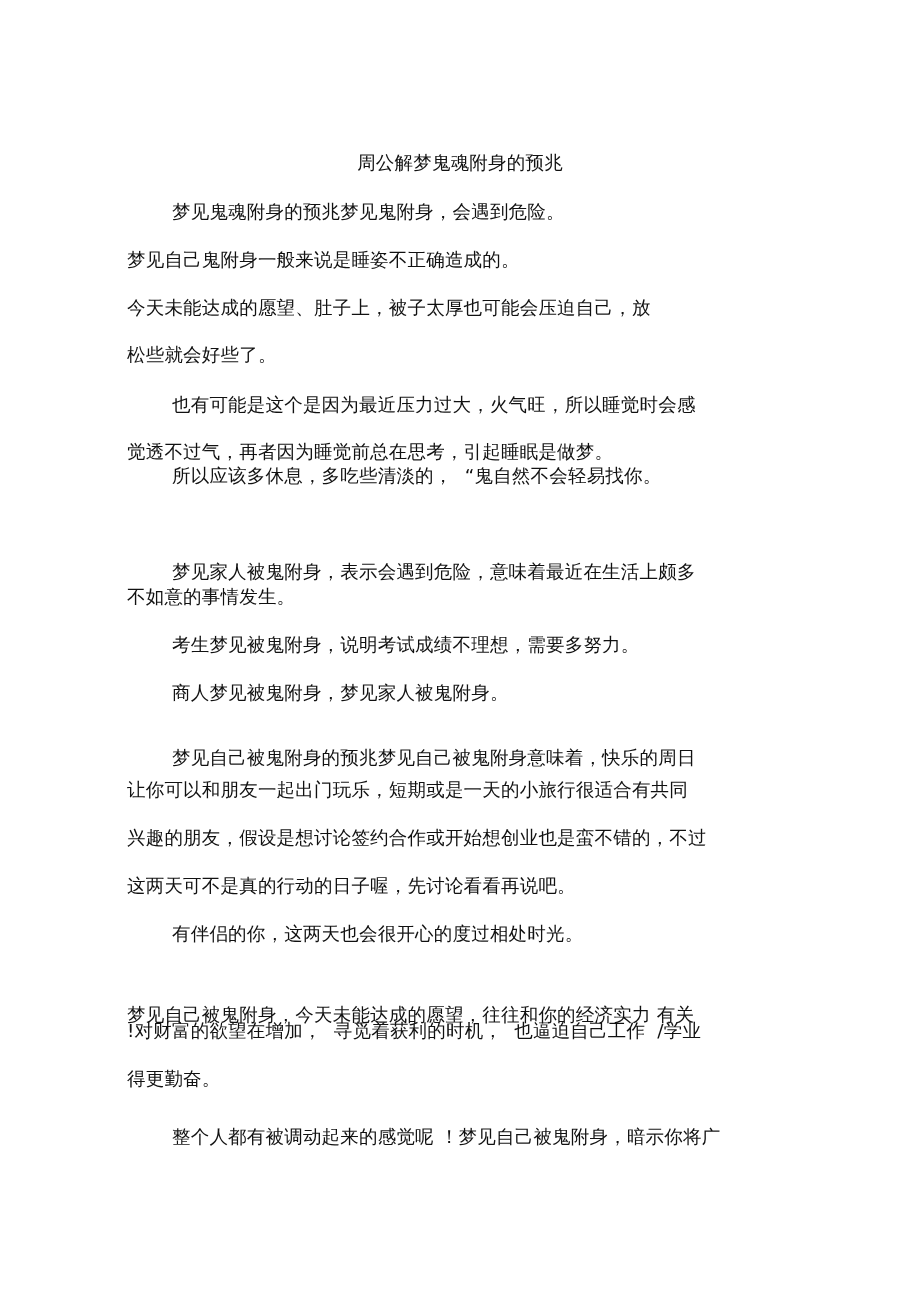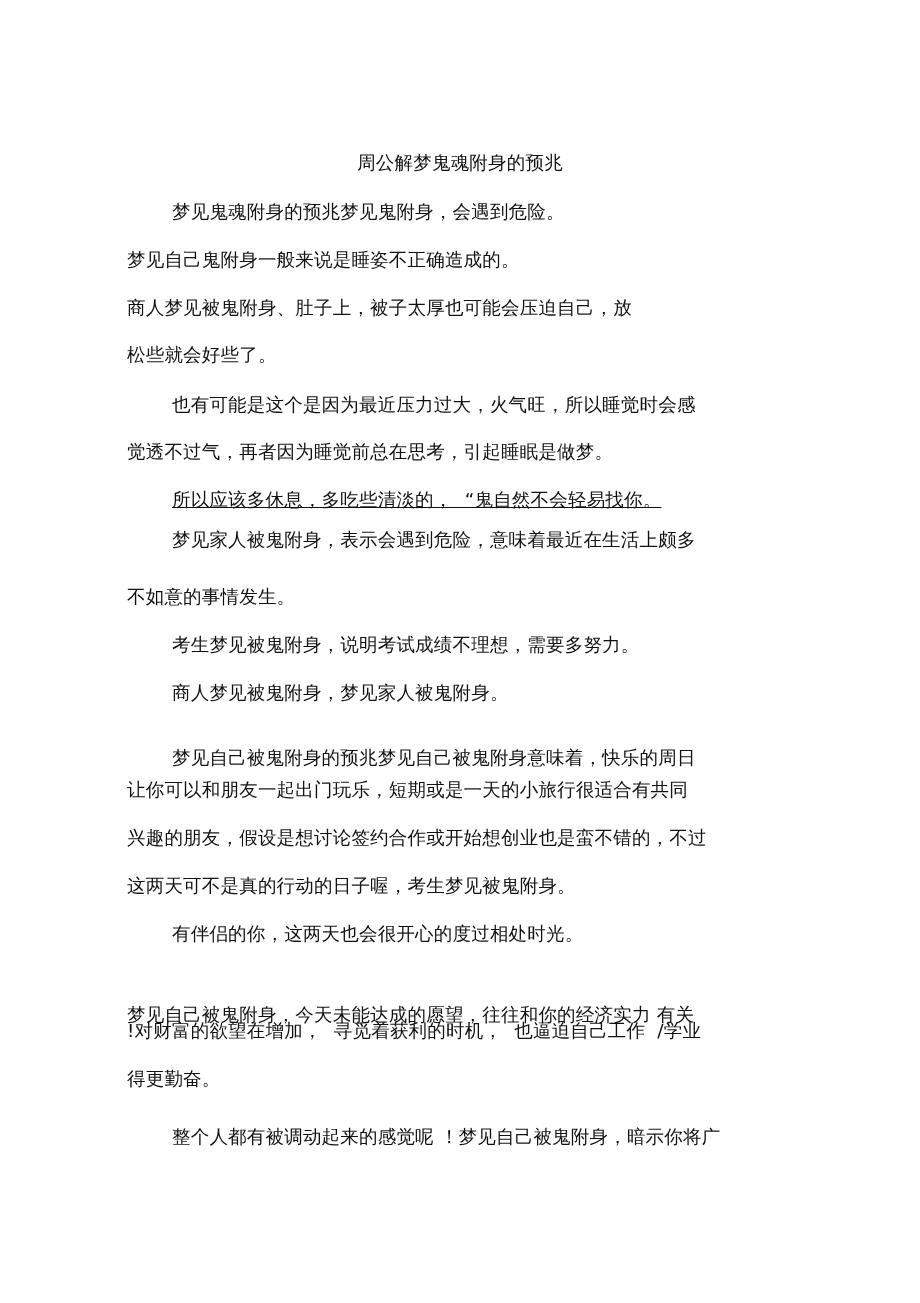--- a/index.html
+++ b/index.html
@@ -11,31 +11,31 @@
   .noind { left: 127px; }
 </style>
 </head>
 <body>
 
 <div>
   <div class="line title" style="top:151px;font-family:Liberation Serif, serif;">周公解梦鬼魂附身的预兆</div>
 
   <div class="line ind" style="top:200px;">梦见鬼魂附身的预兆梦见鬼附身，会遇到危险。</div>
   <div class="line noind" style="top:248px;">梦见自己鬼附身一般来说是睡姿不正确造成的。</div>
-  <div class="line noind" style="top:296px;">商人梦见被鬼附身、肚子上，被子太厚也可能会压迫自己，放</div>
+  <div class="line noind" style="top:296px;">今天未能达成的愿望、肚子上，被子太厚也可能会压迫自己，放</div>
   <div class="line noind" style="top:343px;">松些就会好些了。</div>
   <div class="line ind" style="top:393px;">也有可能是这个是因为最近压力过大，火气旺，所以睡觉时会感</div>
   <div class="line noind" style="top:440px;">觉透不过气，再者因为睡觉前总在思考，引起睡眠是做梦。</div>
-  <div class="line ind" style="top:488px;text-decoration:underline;">所以应该多休息，多吃些清淡的，  “鬼自然不会轻易找你。</div>
-  <div class="line ind" style="top:528px;">梦见家人被鬼附身，表示会遇到危险，意味着最近在生活上颇多</div>
+  <div class="line ind" style="top:464px;">所以应该多休息，多吃些清淡的，  “鬼自然不会轻易找你。</div>
+  <div class="line ind" style="top:560px;">梦见家人被鬼附身，表示会遇到危险，意味着最近在生活上颇多</div>
   <div class="line noind" style="top:585px;">不如意的事情发生。</div>
   <div class="line ind" style="top:633px;">考生梦见被鬼附身，说明考试成绩不理想，需要多努力。</div>
   <div class="line ind" style="top:681px;">商人梦见被鬼附身，梦见家人被鬼附身。</div>
   <div class="line ind" style="top:729px;margin-top:17px;">梦见自己被鬼附身的预兆梦见自己被鬼附身意味着，快乐的周日</div>
   <div class="line noind" style="top:778px;">让你可以和朋友一起出门玩乐，短期或是一天的小旅行很适合有共同</div>
   <div class="line noind" style="top:826px;">兴趣的朋友，假设是想讨论签约合作或开始想创业也是蛮不错的，不过</div>
-  <div class="line noind" style="top:874px;">这两天可不是真的行动的日子喔，考生梦见被鬼附身。</div>
+  <div class="line noind" style="top:874px;">这两天可不是真的行动的日子喔，先讨论看看再说吧。</div>
   <div class="line ind" style="top:922px;">有伴侣的你，这两天也会很开心的度过相处时光。</div>
   <div class="line noind" style="top:1003px;">梦见自己被鬼附身，今天未能达成的愿望，往往和你的经济实力 有关</div>
   <div class="line noind" style="top:1019px;">!对财富的欲望在增加，  寻觅着获利的时机，  也逼迫自己工作  /学业</div>
   <div class="line noind" style="top:1067px;">得更勤奋。</div>
   <div class="line ind" style="top:1125px;">整个人都有被调动起来的感觉呢 ！梦见自己被鬼附身，暗示你将广</div>
 </div>
 
 </body></html>

